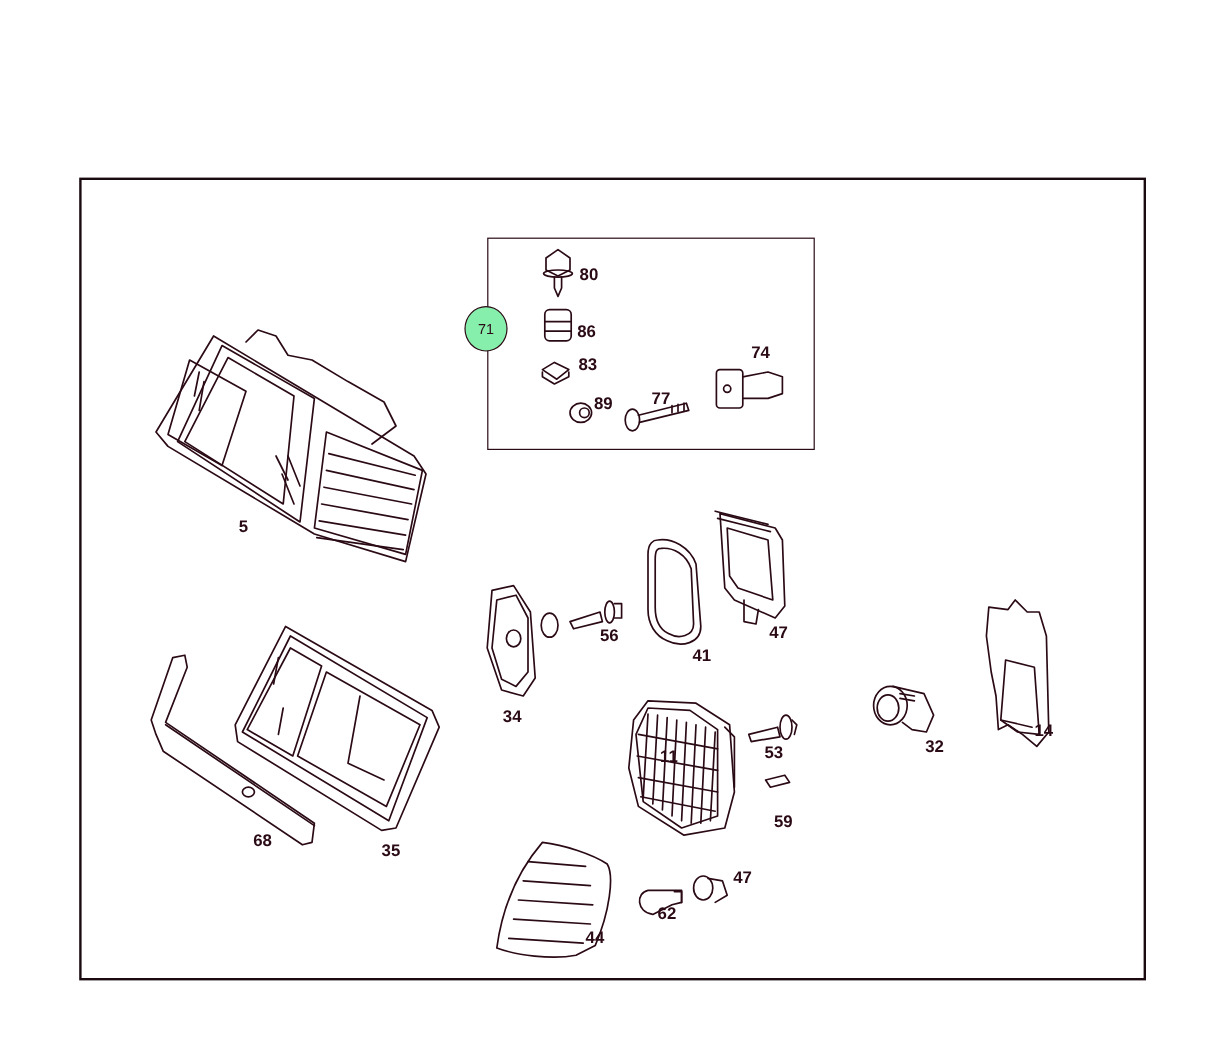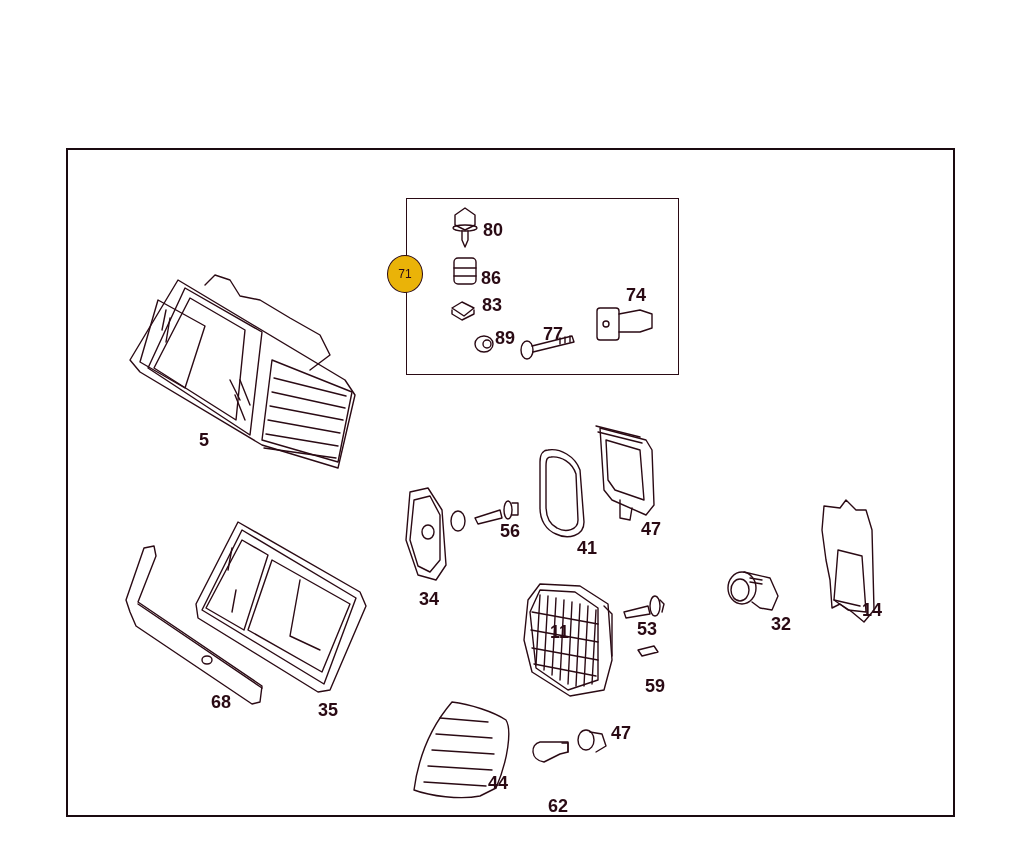--- a/index.html
+++ b/index.html
@@ -1,21 +1,21 @@
 <!DOCTYPE html>
 <html><head>
 <meta charset="utf-8">
 <style>
   html, body { margin:0; padding:0; background:#ffffff; }
   body { width:1024px; height:868px; position:relative; overflow:hidden; font-family:"Liberation Sans", sans-serif; }
   .frame { position:absolute; left:66px; top:148px; width:889px; height:669px; border:2px solid #1a0a10; box-sizing:border-box; }
   svg.art { position:absolute; left:0; top:0; width:1024px; height:868px; }
-  .lbl { position:absolute; font-family:"Liberation Sans", sans-serif; font-weight:bold; font-size:18px; color:#2a0a14; line-height:1; }
+  .lbl { position:absolute; font-family:"Liberation Sans", sans-serif; font-weight:bold; font-size:14px; color:#2a0a14; line-height:1; }
   .inset { position:absolute; left:406px; top:198px; width:273px; height:177px; border:1.5px solid #2a0a14; box-sizing:border-box; }
-  .circle71 { position:absolute; left:387px; top:255px; width:36px; height:38px; border:1.5px solid #2a0a14; border-radius:50%; background:#eab308; box-sizing:border-box; display:flex; align-items:center; justify-content:center; }
+  .circle71 { position:absolute; left:387px; top:255px; width:36px; height:38px; border:1.5px solid #2a0a14; border-radius:50%; background:#86efac; box-sizing:border-box; display:flex; align-items:center; justify-content:center; }
   .circle71 span { font-weight:normal; font-size:12px; color:#2a0a14; }
 </style>
 </head>
 <body>
 
 <div class="frame"></div>
 
 <svg class="art" viewBox="0 0 1024 868" fill="none" stroke="#2a0a14" stroke-width="1.4" stroke-linejoin="round" stroke-linecap="round">
 
   <g>
@@ -157,20 +157,20 @@
 <span class="lbl" style="left:419px;top:590px;">34</span>
 <span class="lbl" style="left:500px;top:522px;">56</span>
 <span class="lbl" style="left:577px;top:539px;">41</span>
 <span class="lbl" style="left:641px;top:520px;">47</span>
 <span class="lbl" style="left:508px;top:623px;margin-left:42px;">11</span>
 <span class="lbl" style="left:637px;top:620px;">53</span>
 <span class="lbl" style="left:645px;top:660px;margin-top:17px;">59</span>
 <span class="lbl" style="left:771px;top:615px;">32</span>
 <span class="lbl" style="left:862px;top:601px;">14</span>
 <span class="lbl" style="left:488px;top:774px;">44</span>
-<span class="lbl" style="left:548px;top:797px;">62</span>
+<span class="lbl" style="left:548px;top:754px;">62</span>
 <span class="lbl" style="left:611px;top:724px;">47</span>
 <span class="lbl" style="left:483px;top:221px;">80</span>
 <span class="lbl" style="left:481px;top:269px;">86</span>
 <span class="lbl" style="left:482px;top:296px;">83</span>
 <span class="lbl" style="left:495px;top:329px;">89</span>
 <span class="lbl" style="left:543px;top:325px;">77</span>
 <span class="lbl" style="left:626px;top:286px;">74</span>
 
 </body></html>

